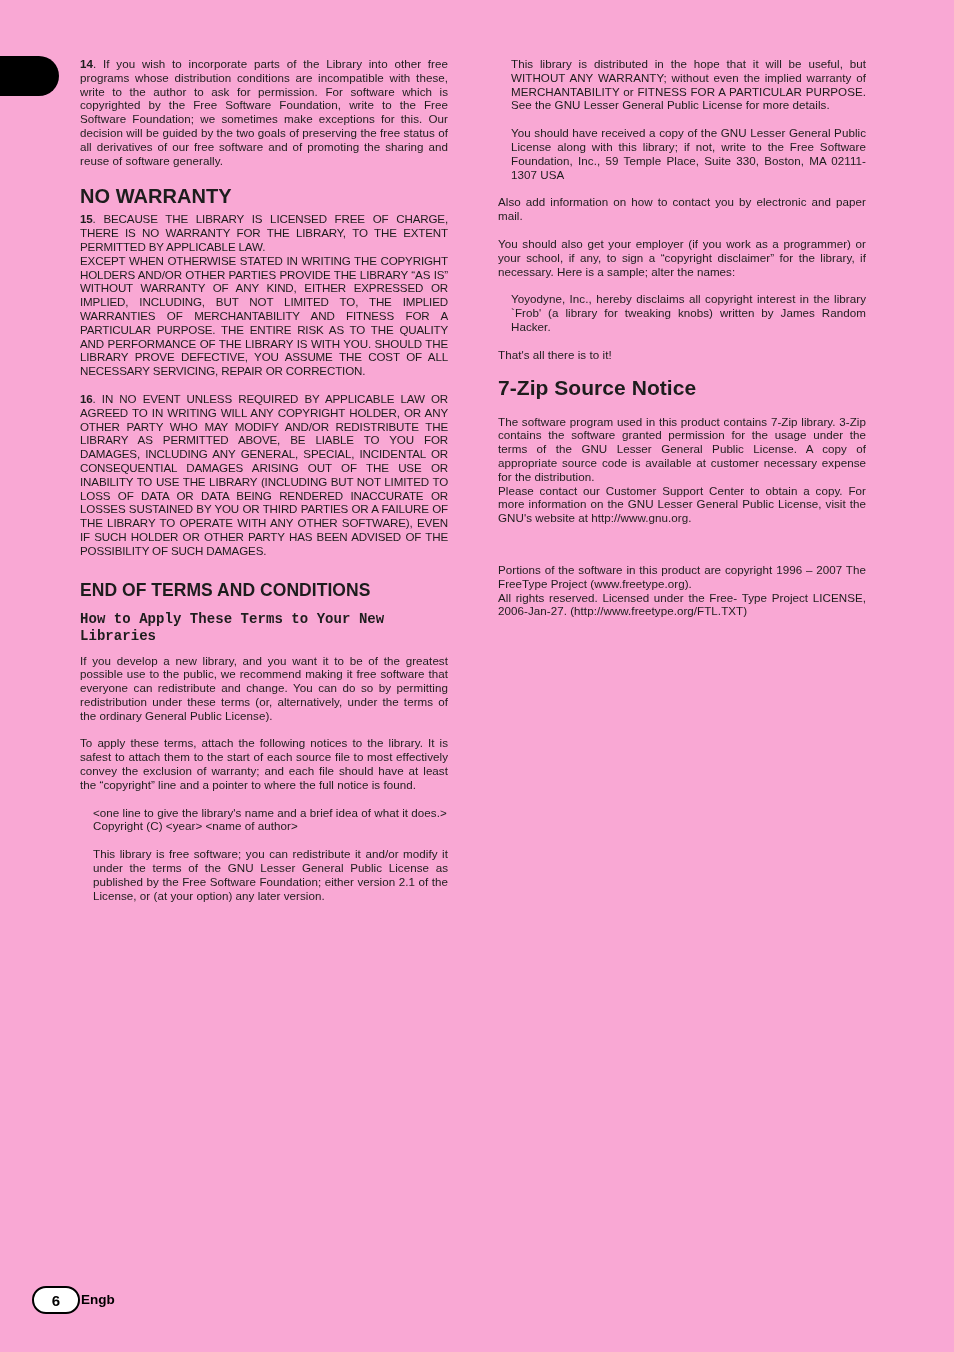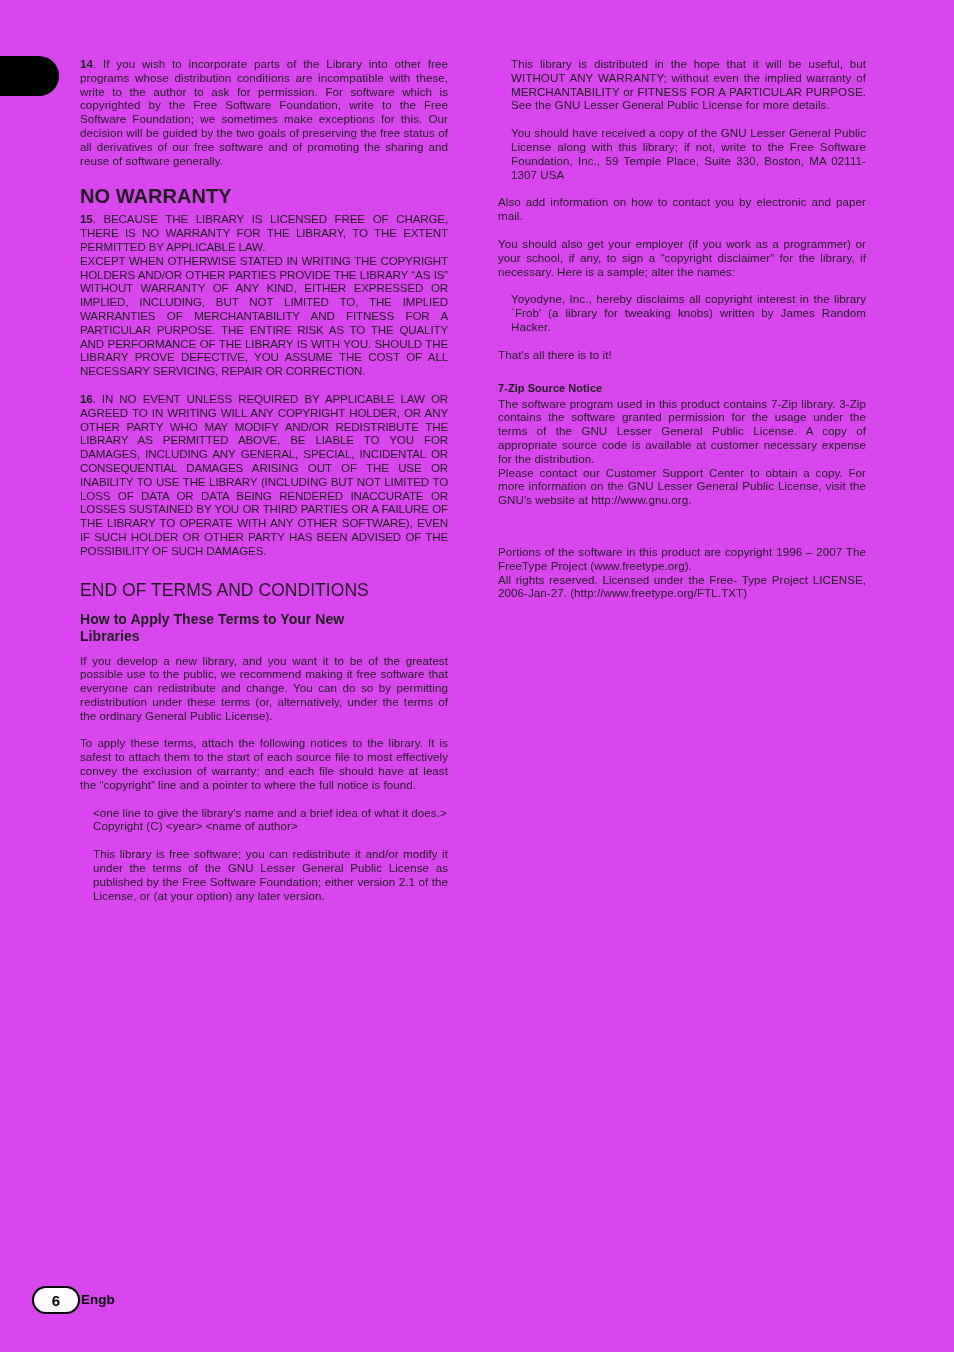--- a/index.html
+++ b/index.html
@@ -4,21 +4,21 @@
 <style>
   html, body {
     margin: 0;
     padding: 0;
     background: #ffffff;
   }
   .page {
     position: relative;
     width: 954px;
     height: 1352px;
-    background: #d946ef;
+    background: #f9a8d4;
     font-family: "Liberation Sans", "DejaVu Sans", sans-serif;
     color: #1d1d1d;
     overflow: hidden;
   }
   .tab-marker {
     position: absolute;
     left: 0;
     top: 56px;
     width: 59px;
     height: 40px;
@@ -46,37 +46,38 @@
 
   .h-warranty {
     font-size: 20px;
     font-weight: bold;
     line-height: 17px;
     margin: 21px 0 7px 0;
     text-align: left;
   }
   .h-endterms {
     font-size: 17.5px;
-    font-weight: normal;
+    font-weight: bold;
     line-height: 20px;
     margin: 22px 0 11px 0;
     text-align: left;
   }
   .h-apply {
     font-size: 14px;
     font-weight: bold;
     line-height: 17px;
     margin: 0 0 9px 0;
     text-align: left;
+    font-family: Liberation Mono, monospace;
   }
   .h-zip {
-    font-size: 11px;
+    font-size: 21px;
     font-weight: bold;
     line-height: 18px;
-    margin: 17px 0 0 0;
+    margin: 17px 0 18px 0;
     text-align: left;
   }
   .freetype-block { margin-top: 38px; }
 
   .footer {
     position: absolute;
     left: 0;
     top: 1284px;
     width: 954px;
     height: 34px;

